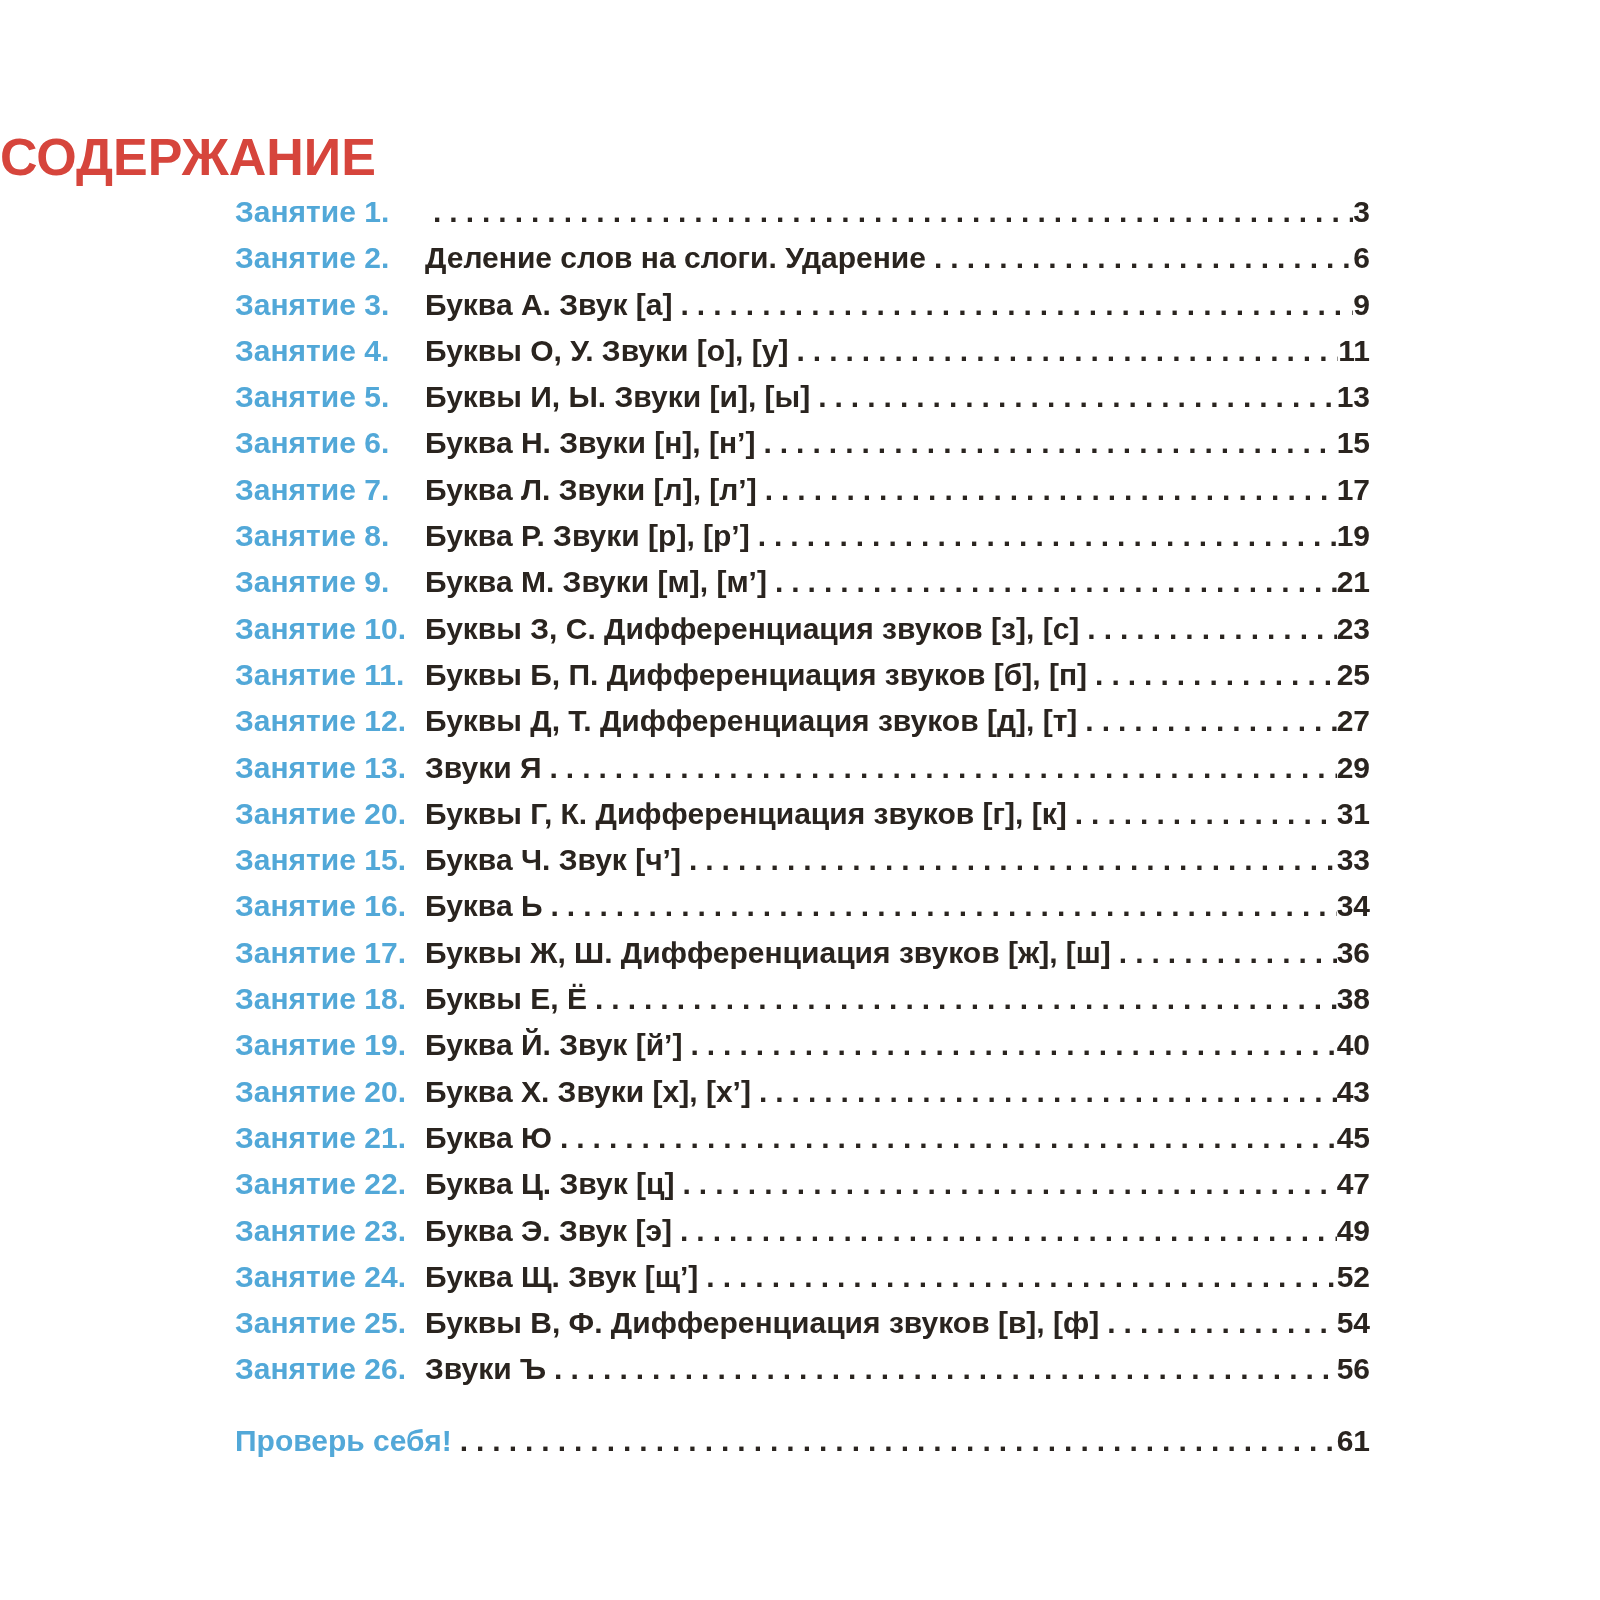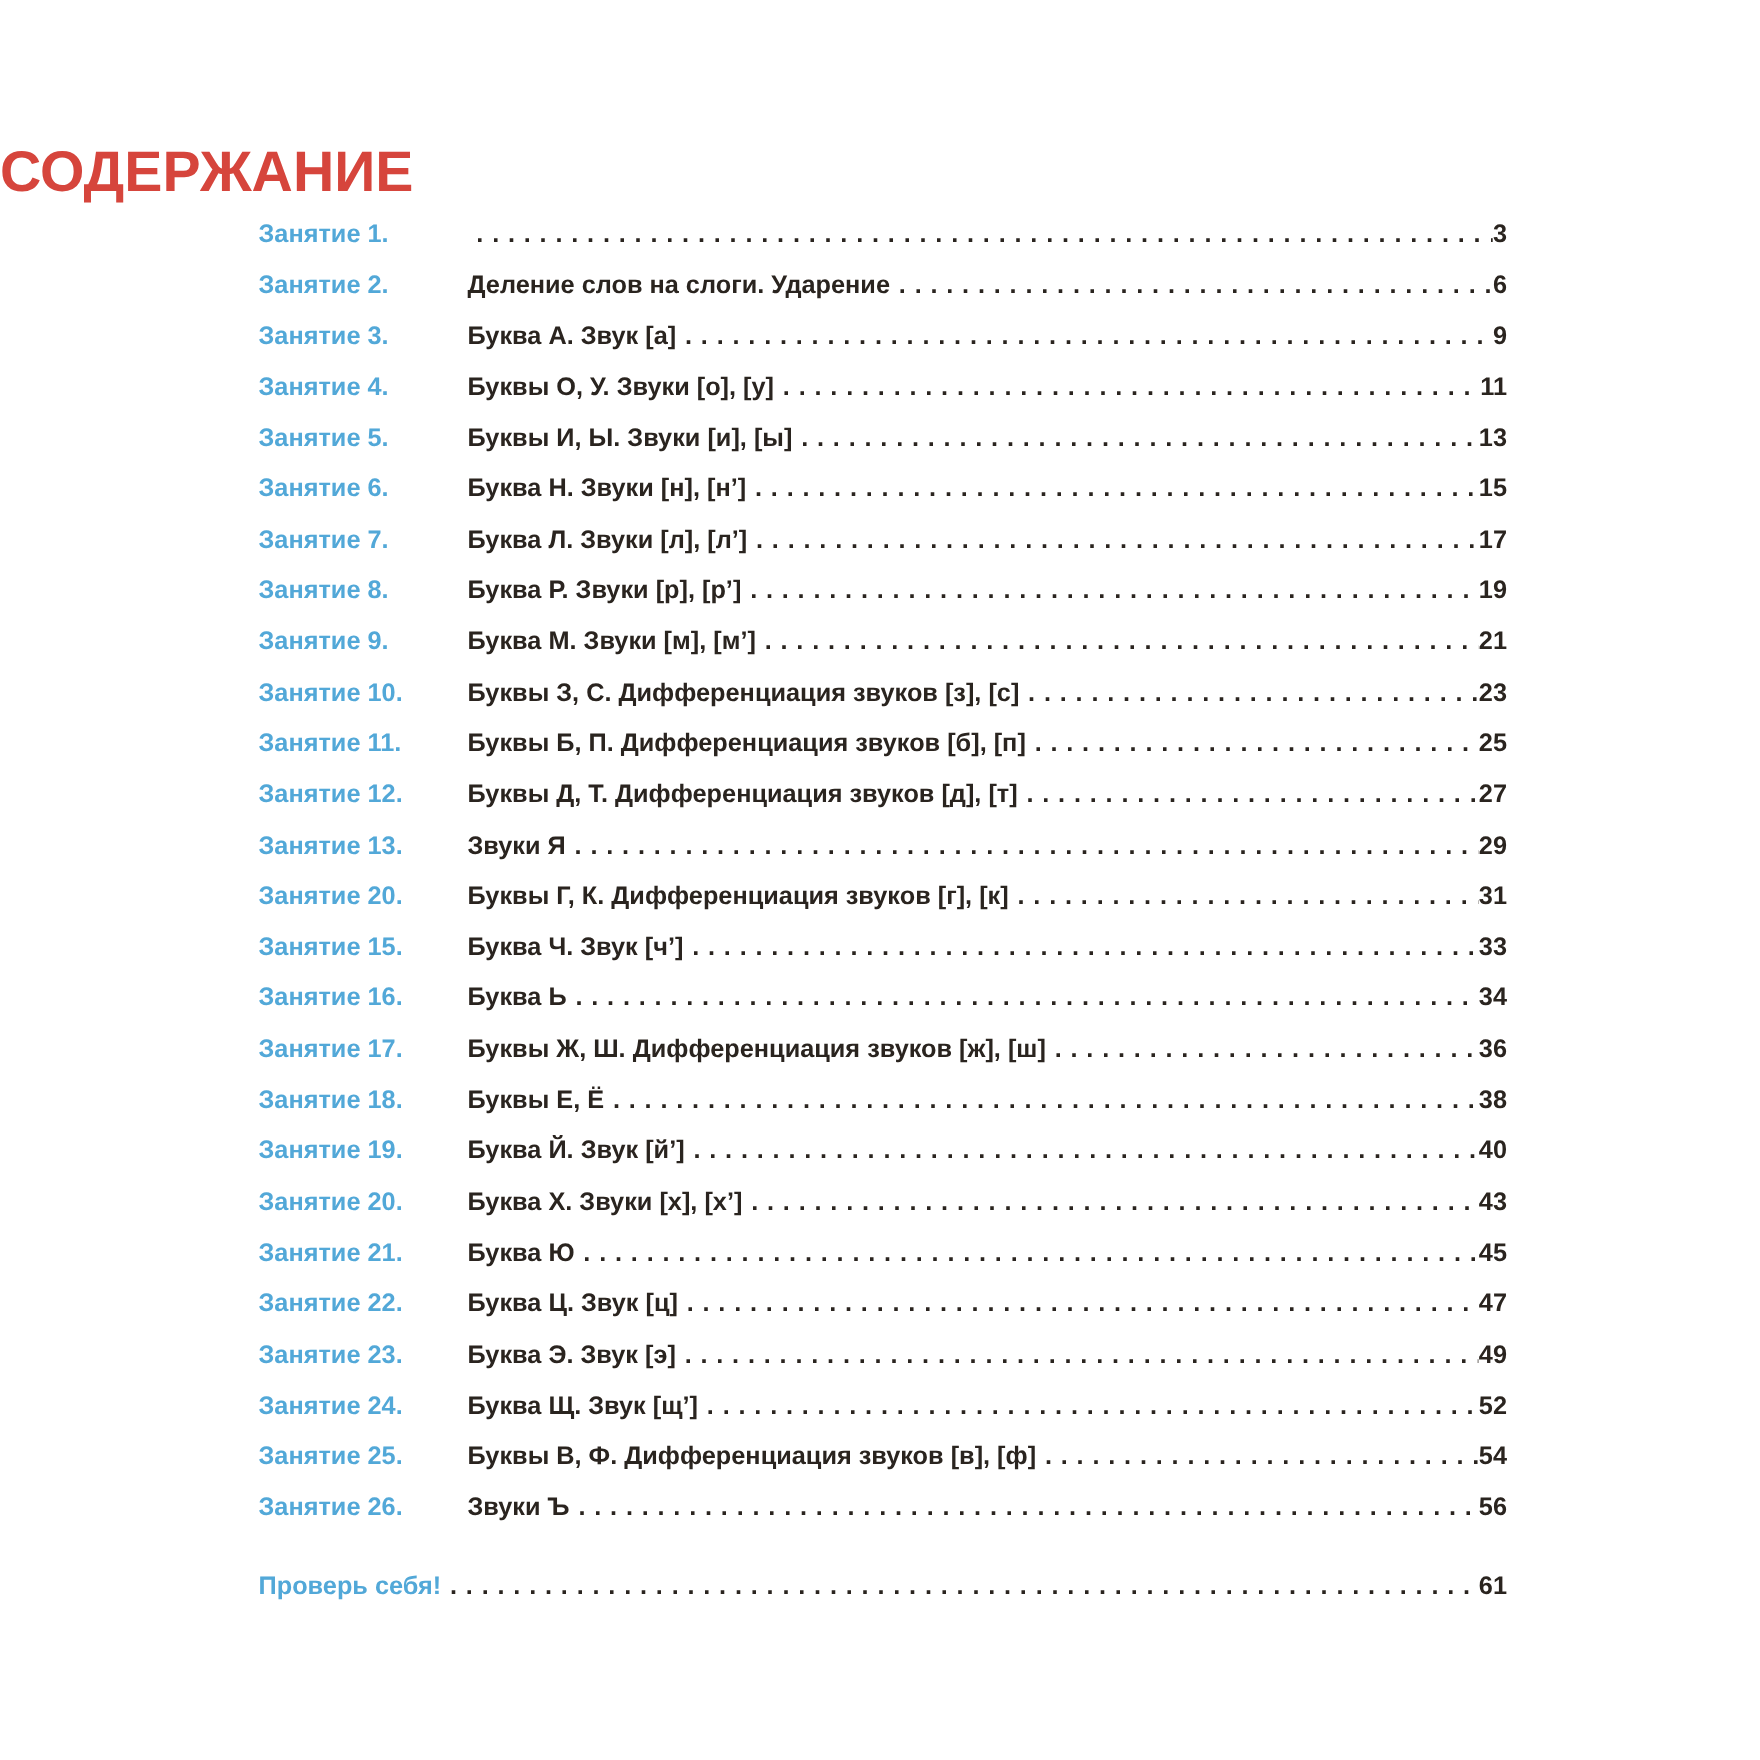--- a/index.html
+++ b/index.html
@@ -35,21 +35,21 @@
     position: absolute;
     top: 189px;
     left: 235px;
     width: 1135px;
   }
   .toc-row {
     display: flex;
     align-items: baseline;
     height: 46.3px;
     line-height: 46.3px;
-    font-size: 23px;
+    font-size: 30px;
     font-weight: bold;
     white-space: nowrap;
   }
   .toc-label {
     flex: 0 0 190px;
     width: 190px;
     color: var(--accent-blue);
   }
   .toc-title {
     flex: 0 0 auto;

